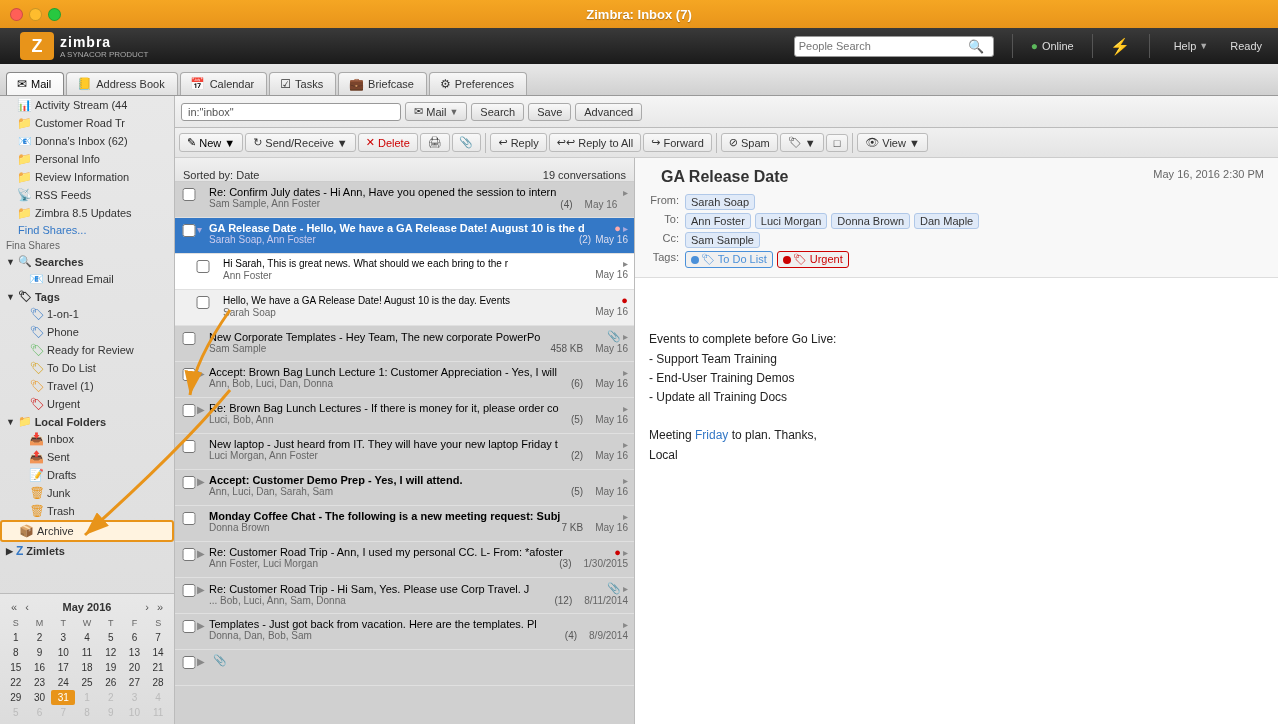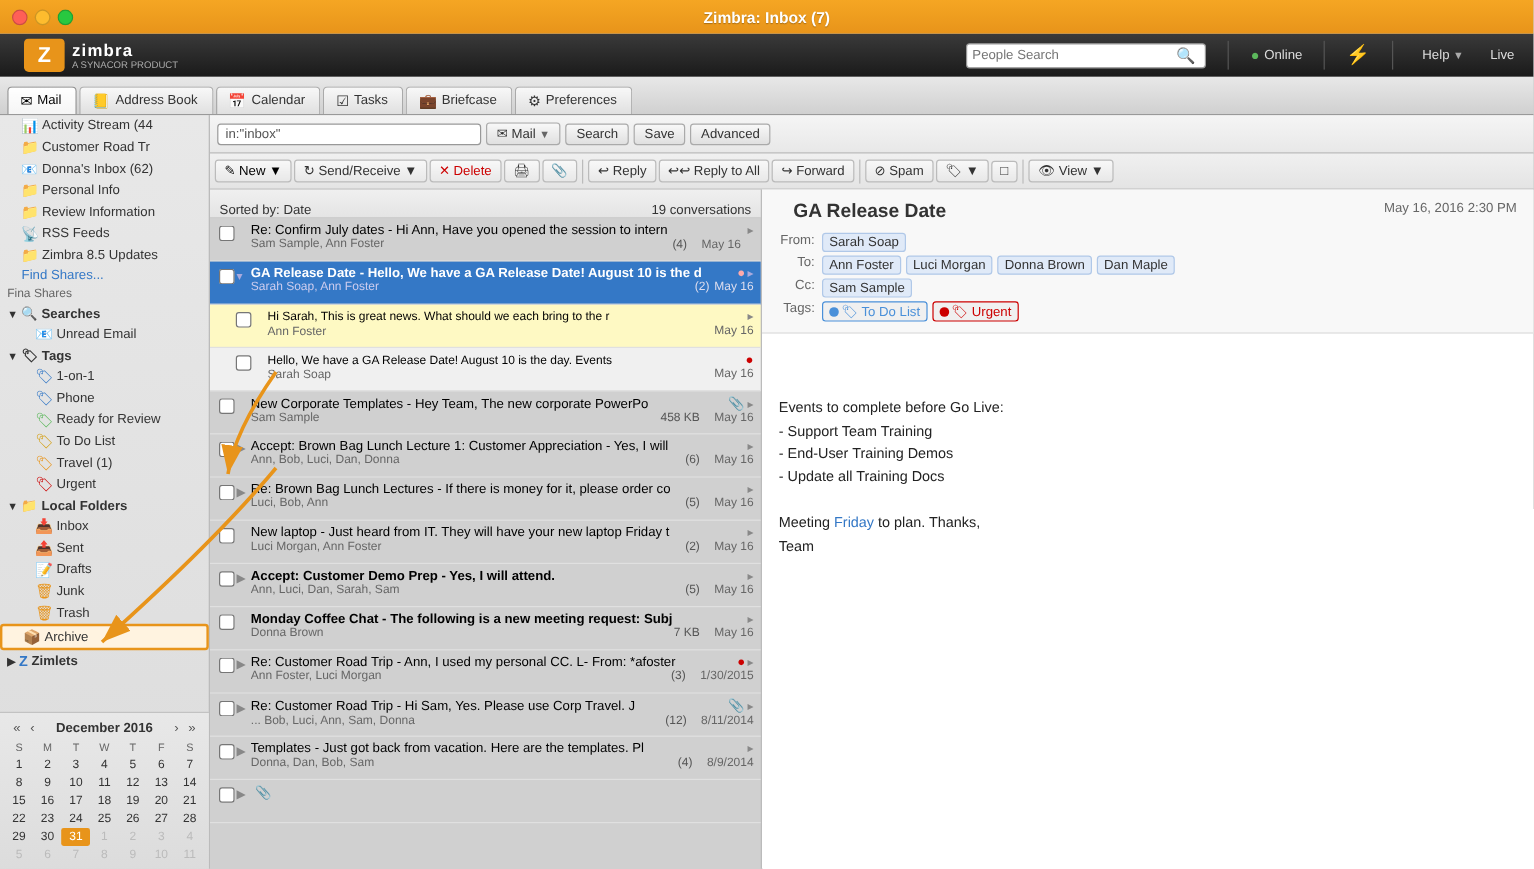--- a/index.html
+++ b/index.html
@@ -439,21 +439,21 @@
   </div>
 
   <div class="header-divider"></div>
 
   <button class="header-btn">
     <span>Help</span>
     <span style="font-size:9px;color:#aaa;">▼</span>
   </button>
 
   <button class="header-btn">
-    <span>Live</span>
+    <span>Ready</span>
   </button>
 </div>
 
 <div id="nav-tabs">
   <div class="nav-tab active">
     <span class="tab-icon">✉</span>
     <span>Mail</span>
   </div>
   <div class="nav-tab">
     <span class="tab-icon">📒</span>
@@ -594,21 +594,21 @@
       </div>
 
     </div>
 
     <div style="position:absolute;bottom:0;left:0;right:0;background:linear-gradient(to bottom,#e8e8e8,#dcdcdc);border-top:1px solid #bbb;padding:4px;">
       <div id="cal-header">
         <div id="cal-nav">
           <button class="cal-nav-btn">«</button>
           <button class="cal-nav-btn">‹</button>
         </div>
-        <span>December 2016</span>
+        <span>May 2016</span>
         <div style="display:flex;gap:2px;">
           <button class="cal-nav-btn">›</button>
           <button class="cal-nav-btn">»</button>
         </div>
       </div>
       <div id="cal-days-header">
         <span>S</span>
           <span>M</span>
           <span>T</span>
           <span>W</span>
@@ -789,21 +789,21 @@
               <div style="display:flex;justify-content:space-between;">
                 <span style="color:#cce;font-size:10px;">Sarah Soap, Ann Foster</span>
                 <div style="display:flex;align-items:center;gap:4px;">
                   <span style="color:#dde;font-size:10px;">(2)</span>
                   <span style="color:#dde;font-size:10px;">May 16</span>
                 </div>
               </div>
             </div>
           </div>
 
-          <div class="email-item" style="padding-left:20px;background:#fef9c3;">
+          <div class="email-item" style="padding-left:20px;background:#ffffff;">
             <input type="checkbox" class="email-check" style="">
             <span class="email-expand"></span>
             <div class="email-content">
               <div class="email-meta">
                 <span class="email-subject" style="font-size:10px;">Hi Sarah, This is great news. What should we each bring to the r</span>
                 <span class="email-arrow">▸</span>
               </div>
               <span class="email-from">Ann Foster</span>
               <span class="email-date" style="float:right;">May 16</span>
             </div>
@@ -1052,21 +1052,21 @@
 
         <div id="email-body">
           <p>&nbsp;</p>
           <p>&nbsp;</p>
           <p>Events to complete before Go Live:</p>
           <p>- Support Team Training</p>
           <p>- End-User Training Demos</p>
           <p>- Update all Training Docs</p>
           <p>&nbsp;</p>
           <p>Meeting <span class="highlight-blue">Friday</span> to plan. Thanks,</p>
-          <p>Team</p>
+          <p>Local</p>
         </div>
       </div>
 
     </div>
   </div>
 </div>
 
 <svg id="arrows-overlay" style="position:fixed;top:0;left:0;width:1278px;height:724px;pointer-events:none;z-index:1000;">
 
   <defs>

